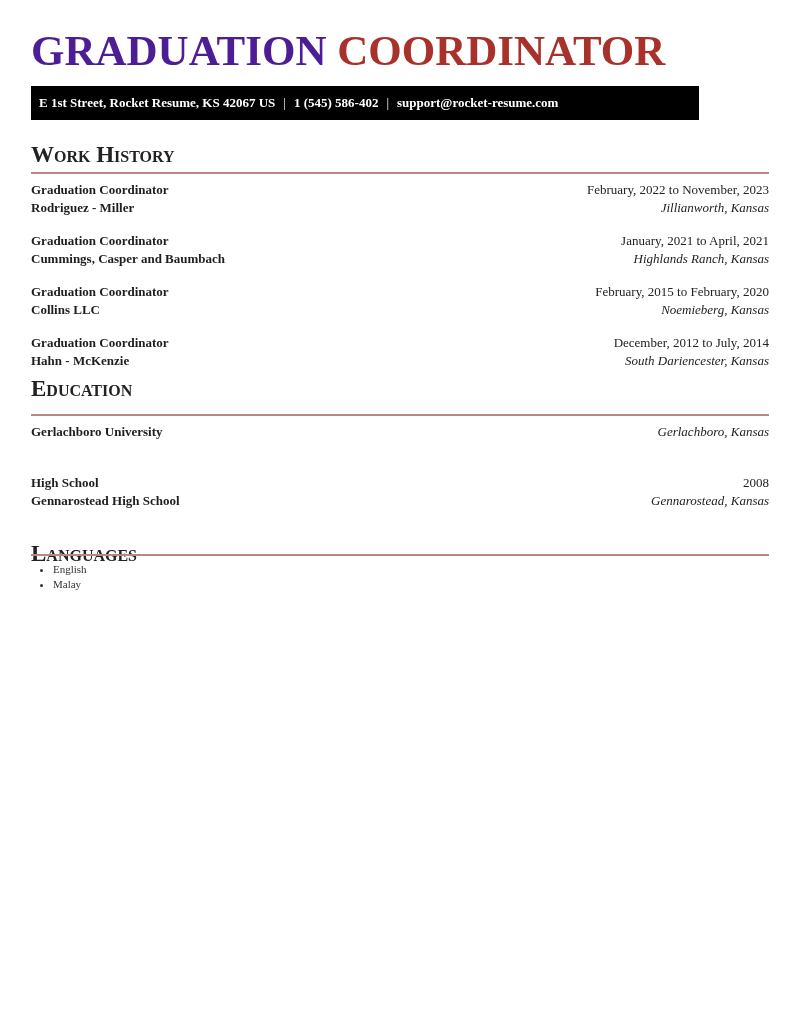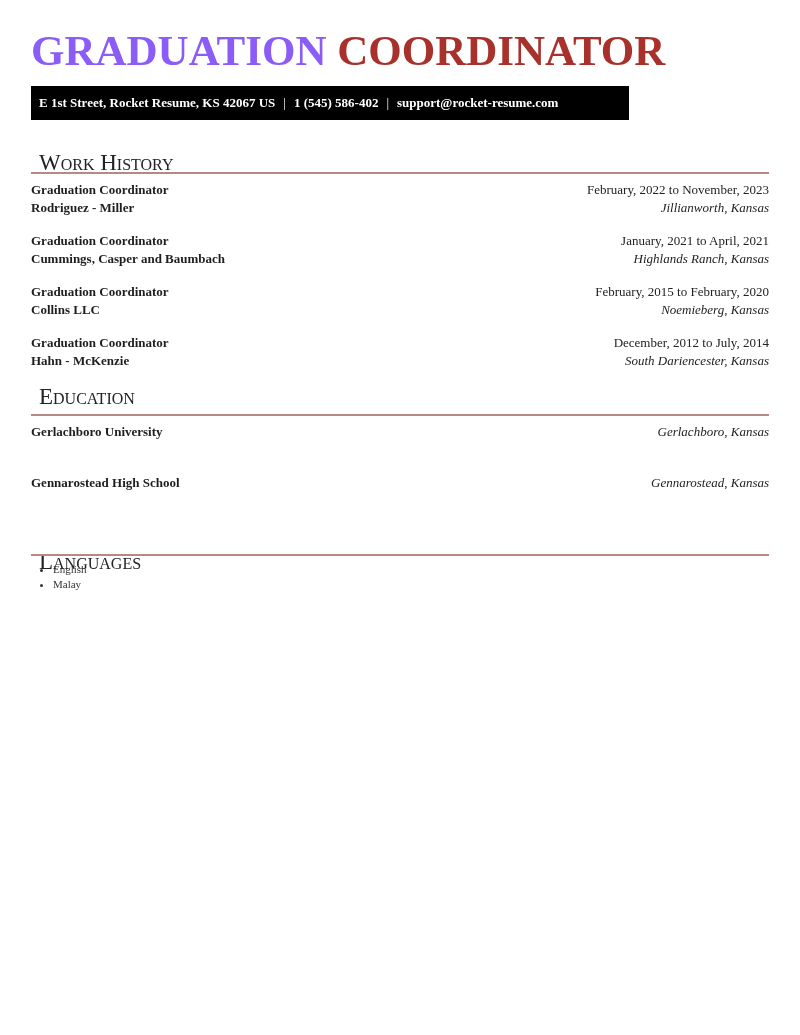--- a/index.html
+++ b/index.html
@@ -1,23 +1,23 @@
 <!DOCTYPE html>
 <html><head>
 <meta charset="utf-8">
 <style>
   html, body { margin: 0; padding: 0; background: #ffffff; }
   body { width: 800px; height: 1035px; position: relative; font-family: "Liberation Serif", "DejaVu Serif", serif; color: #222222; }
   .page { position: absolute; left: 31px; top: 0; width: 738px; }
   .title { margin: 0; position: absolute; top: 26px; left: 0; font-size: 43px; font-weight: bold; letter-spacing: 0px; line-height: 50px; white-space: nowrap; }
-  .title .t1 { color: #8b5cf6; }
+  .title .t1 { color: #4c1d95; }
   .title .t2 { color: #a8322b; }
-  .contact-bar { position: absolute; top: 86px; left: 0; width: 598px; height: 34px; background: #000000; color: #ffffff; font-size: 13px; font-weight: bold; line-height: 34px; box-sizing: border-box; padding-left: 8px; white-space: nowrap; }
+  .contact-bar { position: absolute; top: 86px; left: 0; width: 668px; height: 34px; background: #000000; color: #ffffff; font-size: 13px; font-weight: bold; line-height: 34px; box-sizing: border-box; padding-left: 8px; white-space: nowrap; }
   .contact-bar .sep { padding: 0 8px; font-weight: normal; }
-  .section-title { position: absolute; left: 0; margin: 8px; font-size: 23px; font-weight: normal; font-variant: small-caps; color: #222222; line-height: 28px; }
+  .section-title { position: absolute; left: 0; margin: 0; font-size: 23px; font-weight: bold; font-variant: small-caps; color: #222222; line-height: 28px; }
   .rule { position: absolute; left: 0; width: 738px; height: 2px; background: #b88884; }
   .entry { position: absolute; left: 0; width: 738px; font-size: 13px; line-height: 18px; }
   .entry .row { display: flex; justify-content: space-between; }
   .entry .l { font-weight: bold; color: #1e1e1e; }
   .entry .r { color: #222222; }
   .entry .r.it { font-style: italic; }
   .lang-list { position: absolute; left: 0; top: 562px; margin: 0; padding-left: 22px; font-size: 11px; line-height: 15px; color: #333333; font-family: Liberation Serif, serif; }
   .lang-list li { padding-left: 0; }
 </style>
 </head>
@@ -78,20 +78,24 @@
   <div class="rule" style="top:414px;"></div>
 
   <div class="entry" style="top:423px;">
     <div class="row">
         <span class="l">Gerlachboro University</span>
         <span class="r it">Gerlachboro, Kansas</span>
       </div>
   </div>
   <div class="entry" style="top:474px;">
     <div class="row">
+        <span class="l">High School</span>
+        <span class="r">2008</span>
+      </div>
+    <div class="row">
         <span class="l">Gennarostead High School</span>
         <span class="r it">Gennarostead, Kansas</span>
       </div>
   </div>
 
   <h2 class="section-title" style="top:540px;">Languages</h2>
   <div class="rule" style="top:554px;"></div>
 
   <ul class="lang-list">
     <li>English</li>

